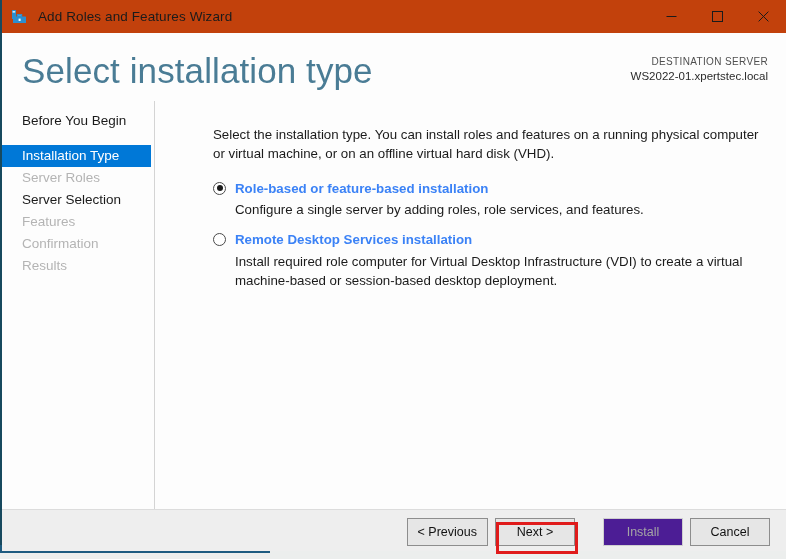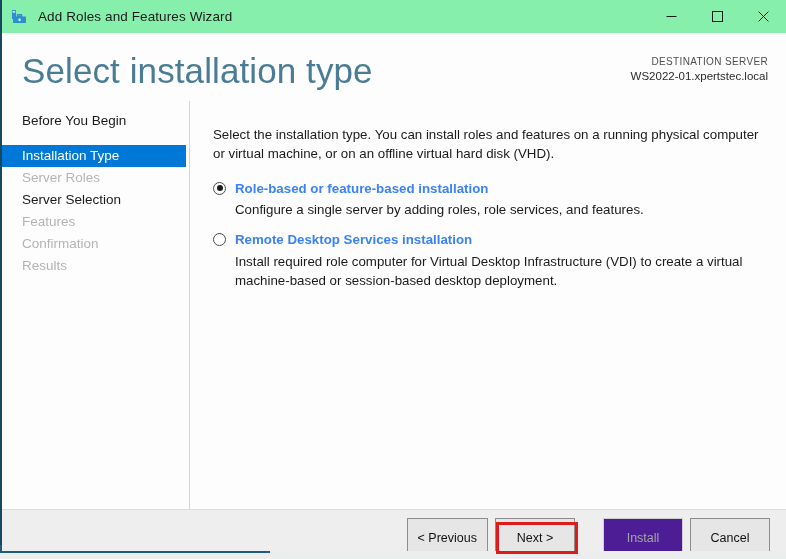--- a/index.html
+++ b/index.html
@@ -27,21 +27,21 @@
     box-sizing: border-box;
   }
 
   
   #title-bar {
     position: absolute;
     left: 0;
     top: 0;
     right: 0;
     height: 33px;
-    background: #86efac;
+    background: #c2410c;
     display: flex;
     align-items: center;
   }
   #title-bar-icon {
     margin-left: 8px;
     width: 20px;
     height: 20px;
     display: flex;
     align-items: center;
     justify-content: center;
@@ -114,21 +114,21 @@
     top: 101px;
     right: 0;
     bottom: 41px;
   }
 
   
   #wizard-nav {
     position: absolute;
     left: 0;
     top: 0;
-    width: 188px;
+    width: 153px;
     bottom: 0;
     border-right: 1px solid #d4d4d4;
     padding-top: 9px;
     box-sizing: border-box;
   }
   .nav-item {
     height: 22px;
     line-height: 22px;
     padding-left: 20px;
     font-size: 13.5px;
@@ -217,21 +217,21 @@
     border-top: 1px solid #dcdcdc;
   }
   #footer-buttons {
     position: absolute;
     right: 16px;
     top: 8px;
     display: flex;
     align-items: center;
   }
   .wiz-button {
-    height: 40px;
+    height: 28px;
     min-width: 80px;
     padding: 0 10px;
     font-family: "Liberation Sans", sans-serif;
     font-size: 12.5px;
     color: #121212;
     background: #e6e6e6;
     border: 1px solid #8d8d8d;
     box-sizing: border-box;
     cursor: default;
     display: flex;

